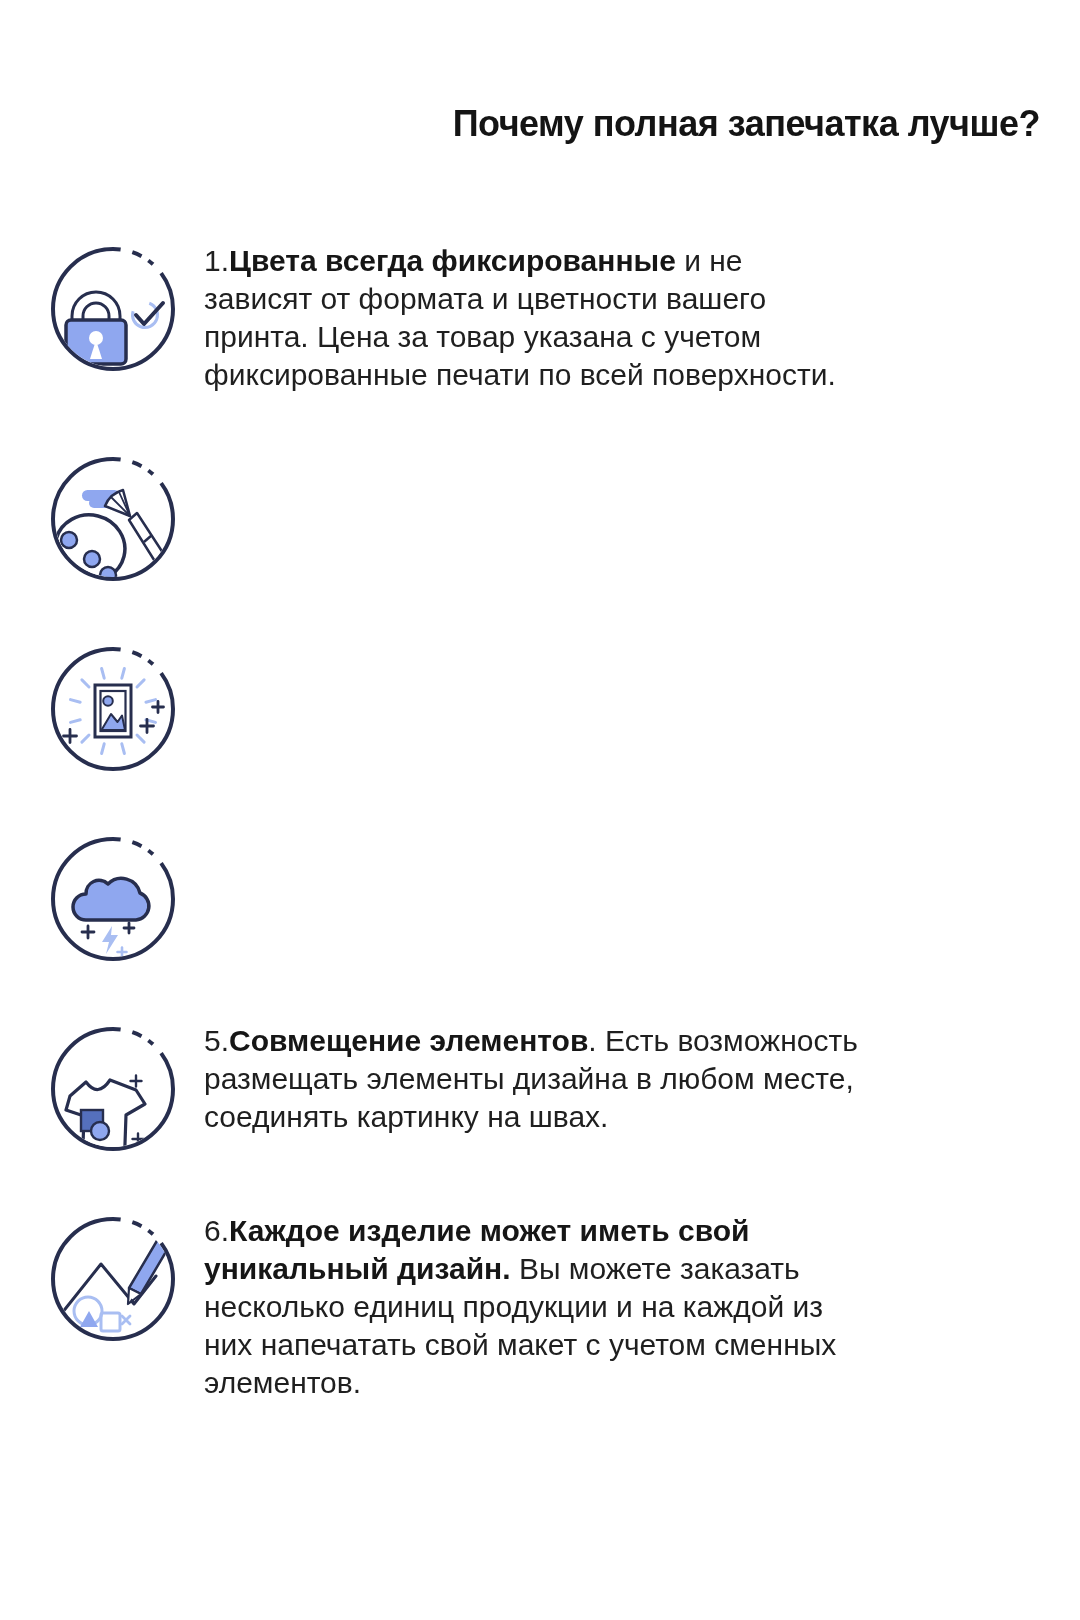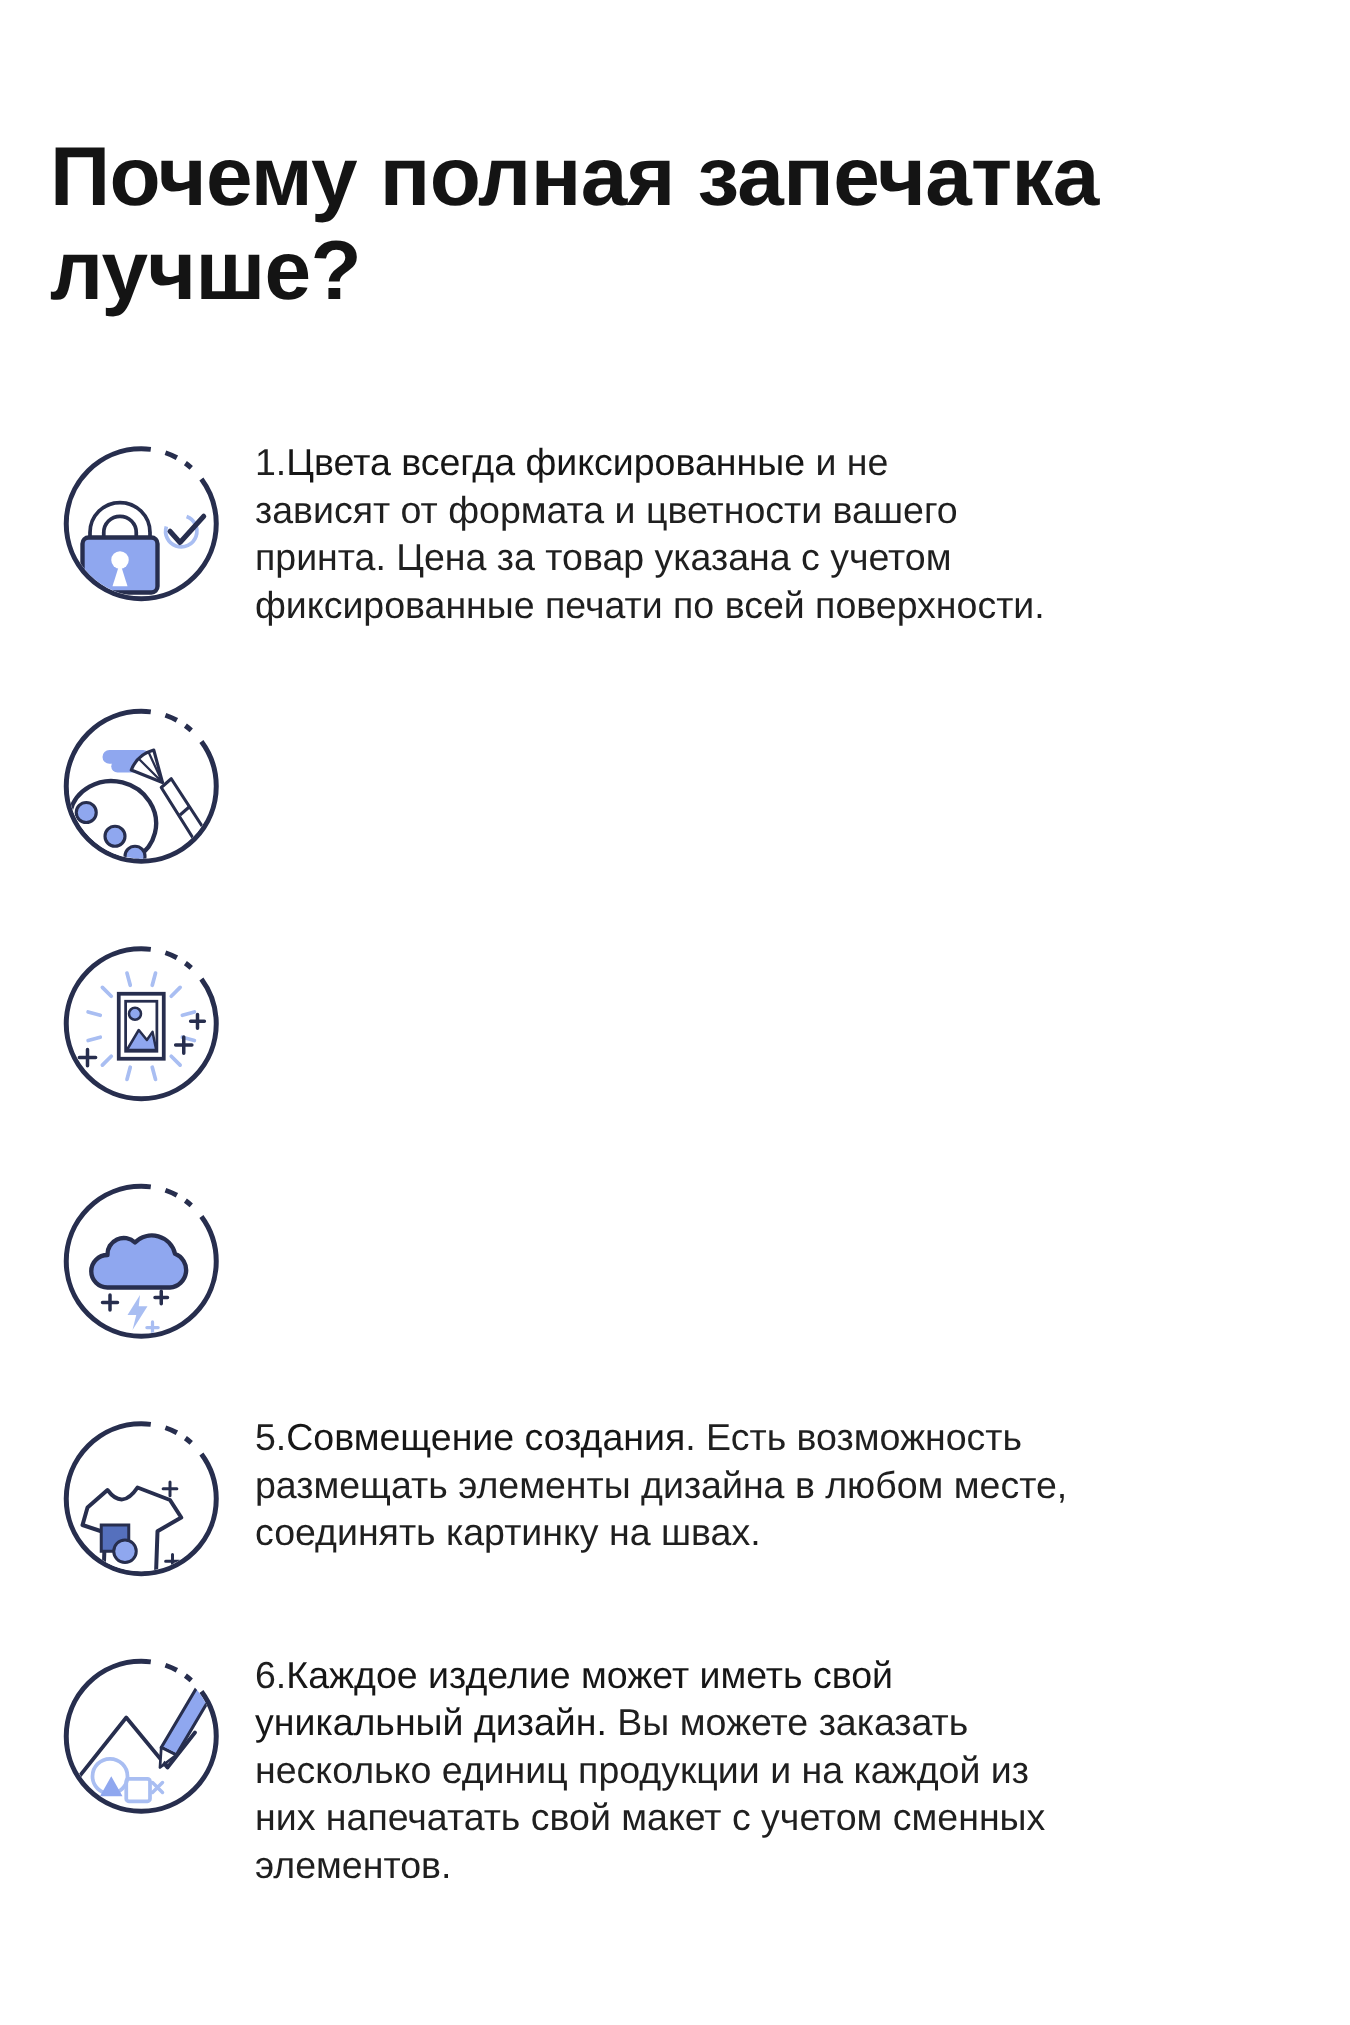--- a/index.html
+++ b/index.html
@@ -14,22 +14,22 @@
   body{
     width:1080px;height:1620px;
     background:#ffffff;
     font-family:"Liberation Sans", sans-serif;
     color:var(--ink);
     overflow:hidden;
   }
   .page{width:1080px;height:1620px;position:relative;}
   .title{
     margin:104px 40px 0 40px;
-    text-align:left;
-    font-size:67px;
+    text-align:right;
+    font-size:36px;
     line-height:1.12;
     font-weight:700;
     color:#141414;
     letter-spacing:-0.5px;
   }
   .items{padding-top:98px;}
   .item{
     display:flex;
     align-items:flex-start;
     margin:0 40px 58px 48px;
@@ -40,21 +40,21 @@
     margin-top:2px;
   }
   .item-text{
     margin:0 0 0 26px;
     font-size:30px;
     line-height:38px;
     color:var(--ink);
     white-space:pre-line;
     max-width:845px;
   }
-  .item-text b{font-weight:400;color:#161616;}
+  .item-text b{font-weight:700;color:#161616;}
   svg .ring{
     fill:#ffffff;
     stroke:var(--navy);
     stroke-width:4;
     stroke-dasharray:290 12 10 8 6 12;
   }
 </style>
 </head>
 <body>
 
@@ -177,21 +177,21 @@
             </defs>
           <circle class="ring" cx="65" cy="65" r="60"></circle>
           <g clip-path="url(#c5)">
             <path d="M22,72 L38,58 Q50,74 62,56 L88,66 L97,80 L78,91 L76,148 L34,150 L36,92 L18,86 Z" fill="#fff" stroke="var(--navy)" stroke-width="3.2" stroke-linejoin="round"></path>
             <rect x="33" y="86" width="22" height="21" fill="var(--medblue)" stroke="var(--navy)" stroke-width="2.4"></rect>
             <circle cx="52" cy="107" r="9" fill="var(--peri)" stroke="var(--navy)" stroke-width="2.4"></circle>
             <path d="M82.5,57 h11 M88,51.5 v11 M84.5,115 h11 M90,109.5 v11" stroke="var(--navy)" stroke-width="2.4" stroke-linecap="round"></path>
           </g>
         </svg>
       </div>
-      <p class="item-text"><span>5.</span><b>Совмещение создания</b><span>. Есть возможность
+      <p class="item-text"><span>5.</span><b>Совмещение элементов</b><span>. Есть возможность
 размещать элементы дизайна в любом месте,
 соединять картинку на швах.</span></p>
     </div>
 
     <div class="item">
       <div class="icon-wrap">
         <svg width="130" height="130" viewBox="0 0 130 130">
           <defs>
               <clipPath id="c6">
                 <circle cx="65" cy="65" r="58"></circle>

